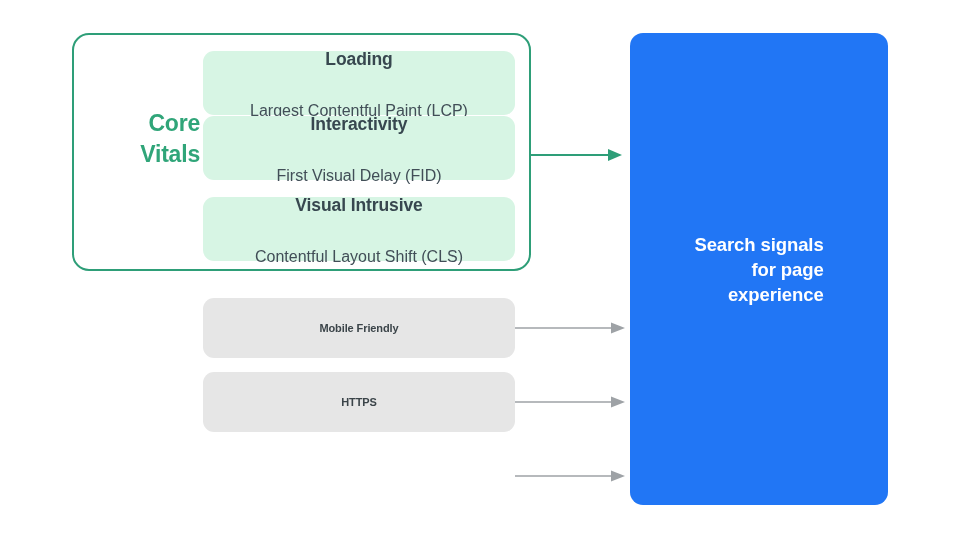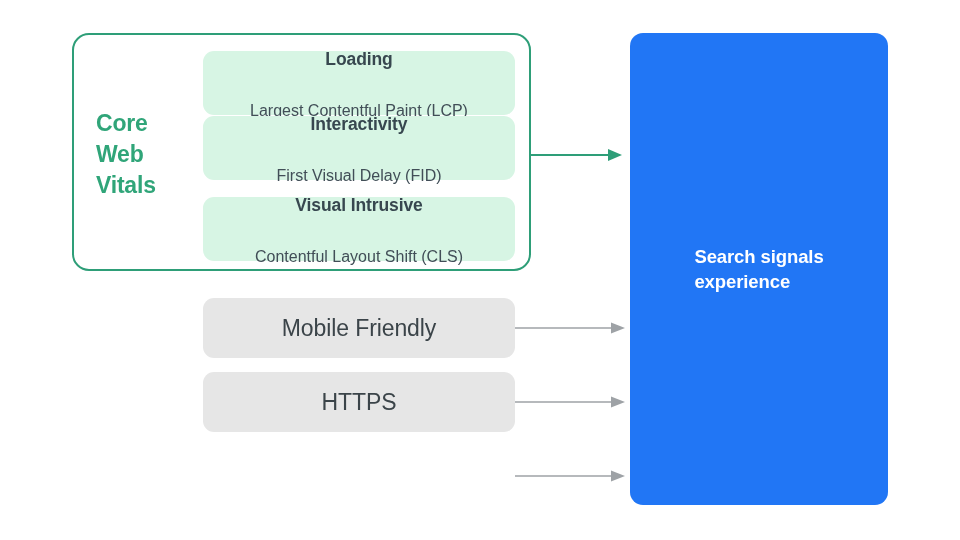--- a/index.html
+++ b/index.html
@@ -27,29 +27,29 @@
     width: 459px;
     height: 238px;
     box-sizing: border-box;
     border: 2px solid #2e9e78;
     border-radius: 17px;
     background: transparent;
   }
 
   .cwv-label {
     position: absolute;
-    left: 96px;
+    left: 104px;
     top: 108px;
     width: 96px;
     color: #30a579;
     font-size: 23px;
     font-weight: bold;
     line-height: 31px;
     letter-spacing: -0.2px;
-    text-align: left;
+    text-align: right;
   }
   .cwv-label span { display: block; }
 
   
   .metric-card {
     position: absolute;
     left: 203px;
     width: 312px;
     height: 64px;
     background: #d7f5e4;
@@ -86,22 +86,22 @@
     width: 312px;
     height: 60px;
     background: #e6e6e6;
     border-radius: 11px;
     display: flex;
     align-items: center;
     justify-content: center;
   }
   .signal-card .s-title {
     color: #3b4449;
-    font-size: 23px;
-    font-weight: normal;
+    font-size: 11px;
+    font-weight: bold;
     line-height: 22px;
     letter-spacing: -0.1px;
   }
   .signal-card.s0 { top: 298px; }
   .signal-card.s1 { top: 372px; }
   .signal-card.s2 { top: 446px; }
 
   
   .arrow-svg {
     position: absolute;
@@ -123,36 +123,35 @@
     border-radius: 13px;
     display: flex;
     align-items: center;
     justify-content: center;
   }
   .outcome-text {
     color: #ffffff;
     font-size: 18.5px;
     font-weight: bold;
     line-height: 25px;
-    text-align: left;
+    text-align: right;
     letter-spacing: -0.1px;
     padding: 0 14px;
   }
   .outcome-text span { display: block; }
 </style>
 </head>
 <body>
 
 <div id="stage">
 
   <div class="cwv-group"></div>
 
   <div class="cwv-label">
     <span>Core</span>
-    <span>Web</span>
     <span>Vitals</span>
   </div>
 
   <div class="metric-card c0">
     <div class="m-title">Loading</div>
     <div class="m-sub">Largest Contentful Paint (LCP)</div>
   </div>
 
   <div class="metric-card c1">
     <div class="m-title">Interactivity</div>
@@ -189,17 +188,18 @@
   </svg>
 
   <svg class="arrow-svg arrow-gray-2" width="112" height="20" viewBox="0 0 112 20">
     <line x1="0" y1="10" x2="97" y2="10" stroke="#9ea2a6" stroke-width="1.6"></line>
     <polygon points="96,4.5 110,10 96,15.5" fill="#9ea2a6"></polygon>
   </svg>
 
   <div class="outcome-panel">
     <div class="outcome-text">
       <span>Search signals</span>
+      <span>for page</span>
       <span>experience</span>
     </div>
   </div>
 
 </div>
 
 </body></html>

